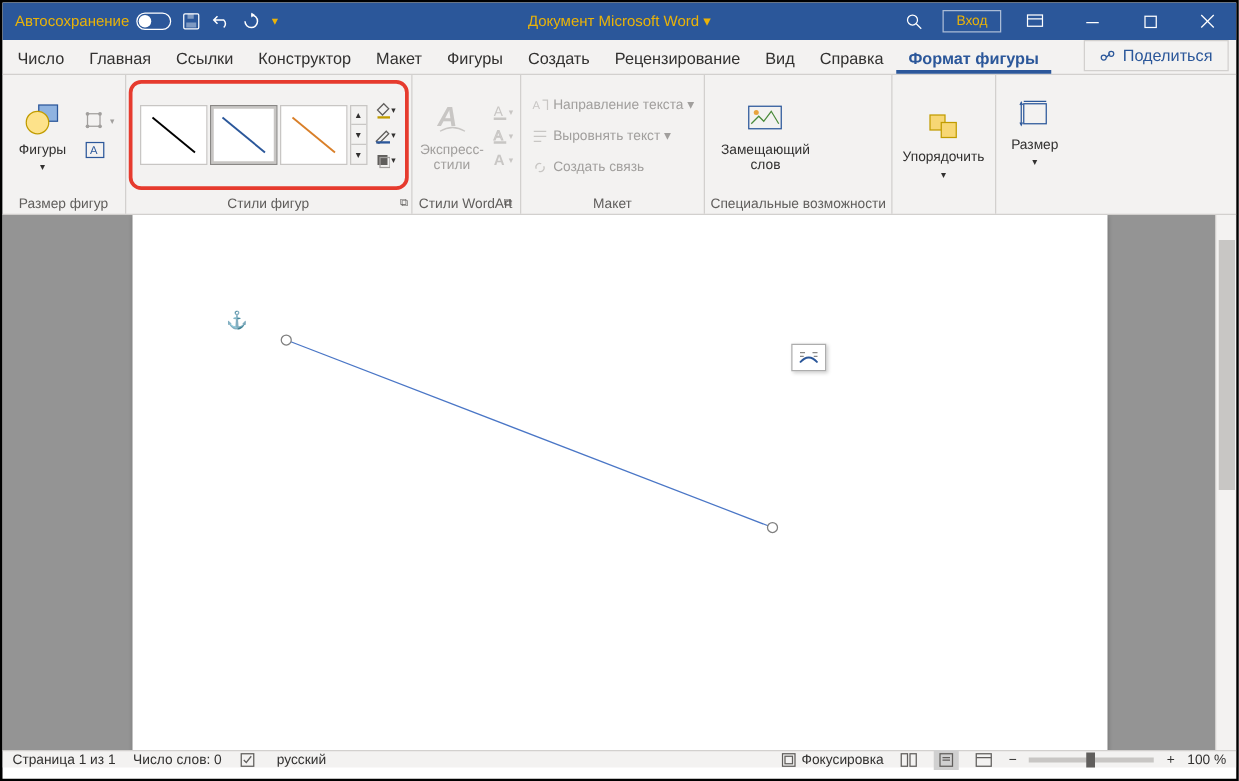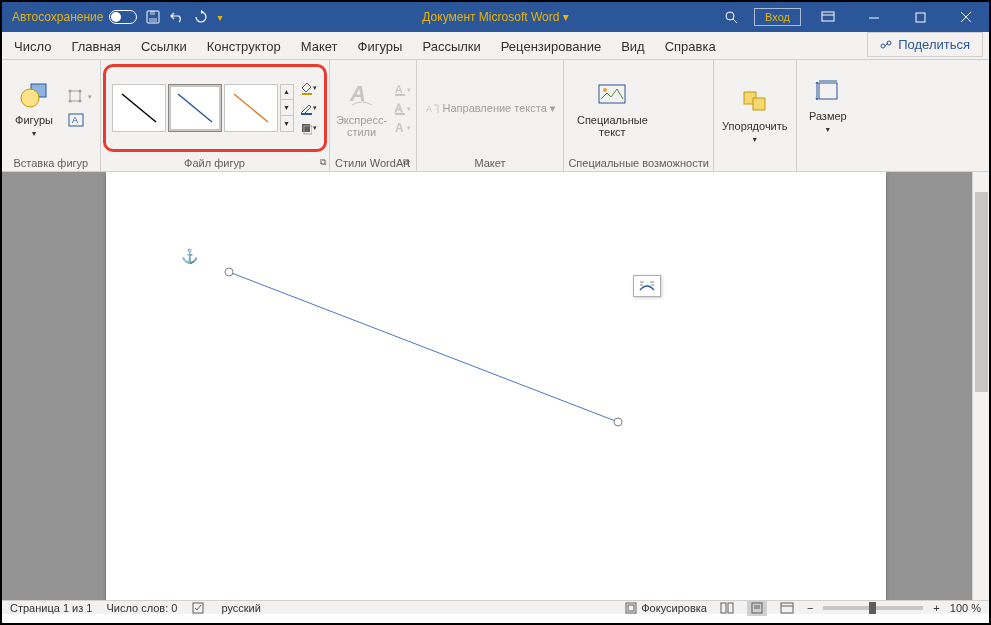--- a/index.html
+++ b/index.html
@@ -120,24 +120,25 @@
   </div>
 </div>
 
 <div class="tabs">
   <div class="tab">Число</div>
   <div class="tab">Главная</div>
   <div class="tab">Ссылки</div>
   <div class="tab">Конструктор</div>
   <div class="tab">Макет</div>
   <div class="tab">Фигуры</div>
-  <div class="tab">Рассылки</div>
+  <div class="tab">Создать</div>
   <div class="tab">Рецензирование</div>
   <div class="tab">Вид</div>
   <div class="tab">Справка</div>
+  <div class="tab context">Формат фигуры</div>
   <div class="share-btn">
     <svg width="14" height="14" viewBox="0 0 14 14">
         <path d="M9 3 A2 2 0 1 0 9 7 A2 2 0 1 0 9 3 M3 6 A2 2 0 1 0 3 10 A2 2 0 1 0 3 6 M5 8 L8 5" fill="none" stroke="#2b579a"></path>
       </svg>
     <span>Поделиться</span>
   </div>
 </div>
 
 <div class="ribbon">
 
@@ -165,21 +166,21 @@
             <span style="font-size:7px">▾</span>
           </div>
         <div class="smallbtn">
             <svg width="16" height="14">
               <rect x="1" y="1" width="14" height="12" fill="none" stroke="#2b579a"></rect>
               <text x="4" y="10" font-size="9" fill="#2b579a">A</text>
             </svg>
           </div>
       </div>
     </div>
-    <div class="group-label">Вставка фигур</div>
+    <div class="group-label">Размер фигур</div>
   </div>
 
   <div class="group" style="padding:0;">
     <div class="group-body" style="padding:2px;">
       <div class="highlight-box">
         <div class="style-gallery">
           <div class="style-item black">
               <svg width="46" height="40">
                 <line x1="6" y1="6" x2="40" y2="34" stroke-width="1.5"></line>
               </svg>
@@ -218,21 +219,21 @@
           <div class="mini-icon">
               <svg width="14" height="14">
                 <rect x="3" y="3" width="8" height="8" fill="#605e5c"></rect>
                 <rect x="5" y="5" width="8" height="8" fill="none" stroke="#a19f9d"></rect>
               </svg>
               <span class="dd">▾</span>
             </div>
         </div>
       </div>
     </div>
-    <div class="group-label"><span>Файл фигур</span><span class="launcher">⧉</span></div>
+    <div class="group-label"><span>Стили фигур</span><span class="launcher">⧉</span></div>
   </div>
 
   <div class="group">
     <div class="group-body">
       <div class="bigbtn disabled">
         <span class="ico">
             <svg width="28" height="28">
               <text x="2" y="20" font-size="22" fill="#c8c6c4" font-style="italic" font-weight="bold">A</text>
               <path d="M4 24 Q14 18 24 24" fill="none" stroke="#c8c6c4"></path>
             </svg>
@@ -267,37 +268,51 @@
 
   <div class="group">
     <div class="group-body">
       <div class="col" style="gap:3px;">
         <div class="smallbtn disabled">
             <svg width="14" height="14">
               <text x="1" y="10" font-size="9" fill="#c8c6c4">A</text>
               <path d="M9 3 L13 3 L13 11" fill="none" stroke="#c8c6c4"></path>
             </svg>
             <span>Направление текста ▾</span>
+          </div>
+        <div class="smallbtn disabled">
+            <svg width="14" height="14">
+              <line x1="2" y1="3" x2="12" y2="3" stroke="#c8c6c4"></line>
+              <line x1="2" y1="7" x2="12" y2="7" stroke="#c8c6c4"></line>
+              <line x1="2" y1="11" x2="8" y2="11" stroke="#c8c6c4"></line>
+            </svg>
+            <span>Выровнять текст ▾</span>
+          </div>
+        <div class="smallbtn disabled">
+            <svg width="14" height="14">
+              <path d="M4 8 A3 3 0 0 1 8 4 M10 6 A3 3 0 0 1 6 10" fill="none" stroke="#c8c6c4"></path>
+            </svg>
+            <span>Создать связь</span>
           </div>
       </div>
     </div>
     <div class="group-label">Макет</div>
   </div>
 
   <div class="group">
     <div class="group-body">
       <div class="bigbtn" style="width:88px;">
         <span class="ico">
             <svg width="30" height="24">
               <rect x="2" y="2" width="26" height="18" fill="none" stroke="#2b579a"></rect>
               <polyline points="4,16 10,10 14,14 20,6 26,16" fill="none" stroke="#4b8b3b"></polyline>
               <circle cx="8" cy="7" r="2" fill="#e8a33d"></circle>
             </svg>
           </span>
-        <span style="text-align:center;line-height:1.1">Специальные текст</span>
+        <span style="text-align:center;line-height:1.1">Замещающий слов</span>
       </div>
     </div>
     <div class="group-label">Специальные возможности</div>
   </div>
 
   <div class="group">
     <div class="group-body">
       <div class="bigbtn" style="width:74px;">
         <span class="ico">
             <svg width="28" height="24">

